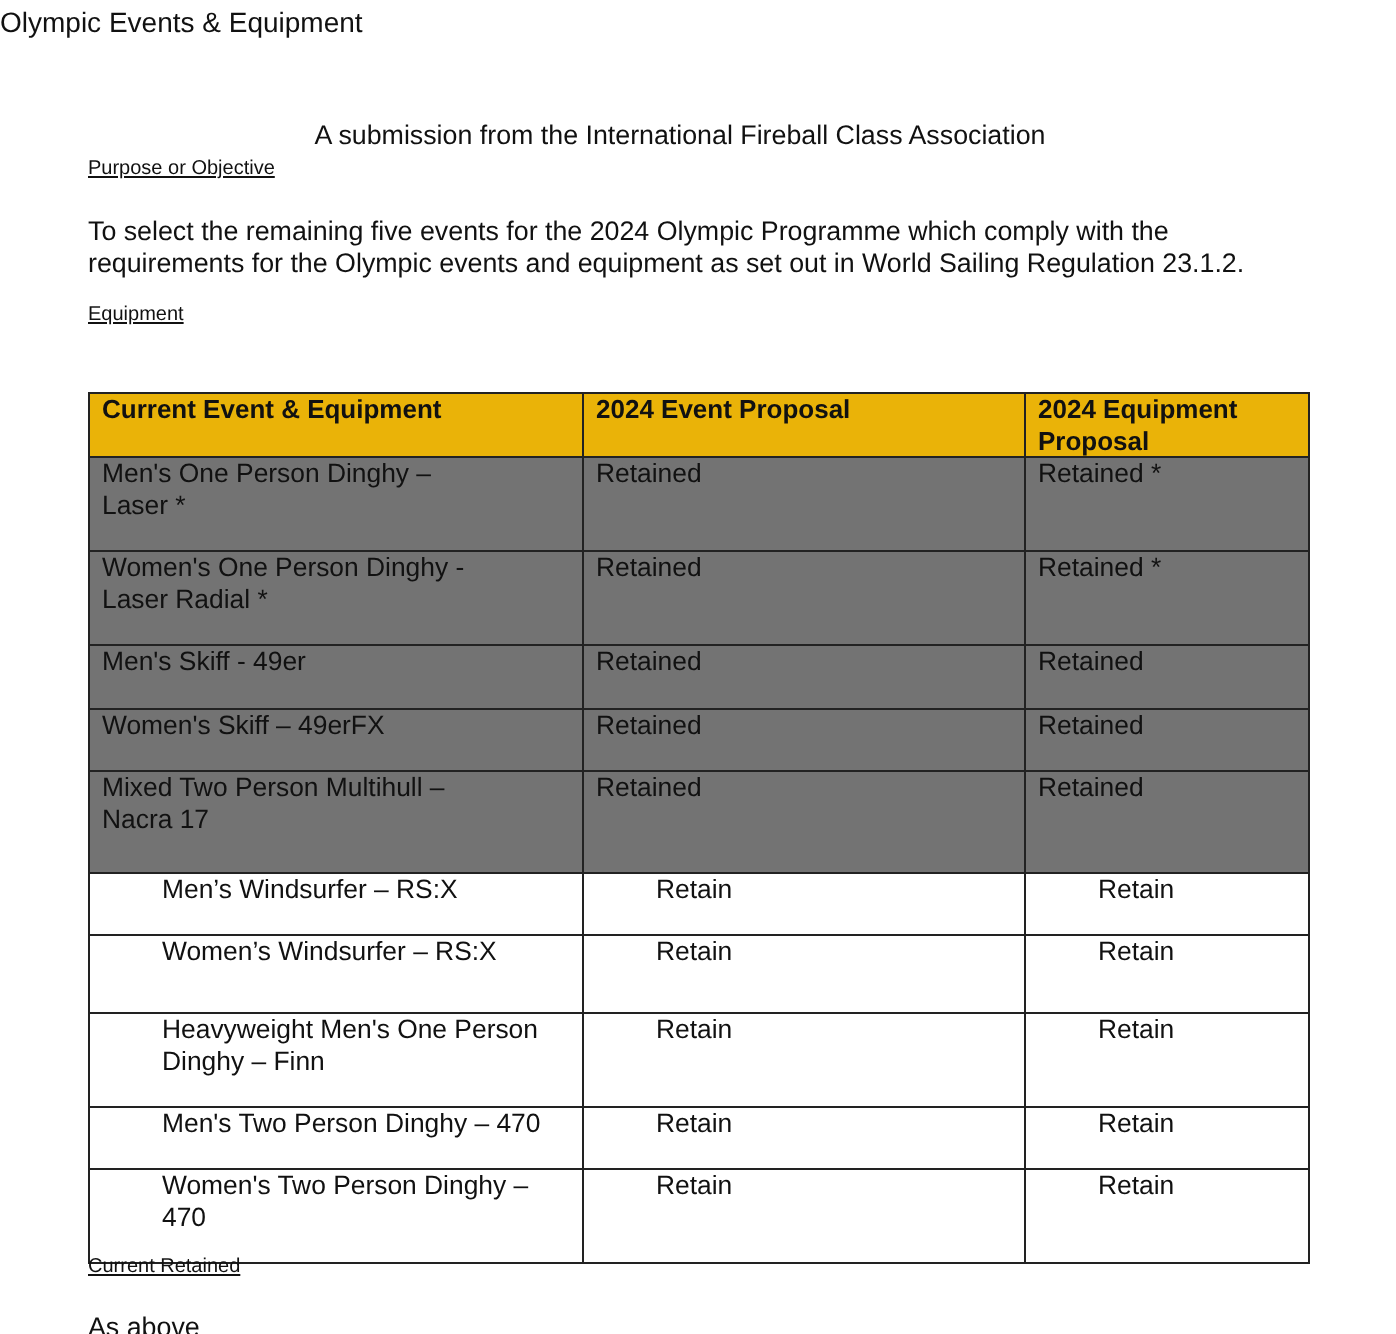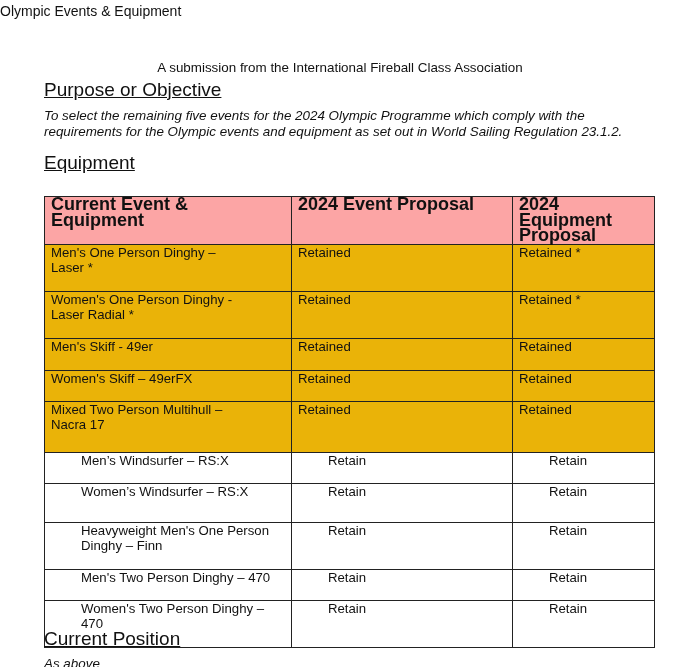--- a/index.html
+++ b/index.html
@@ -29,55 +29,54 @@
       left: 0;
       width: 680px;
       text-align: center;
       font-size: 13.4px;
       margin-top: 20px;
     }
     .heading {
       position: absolute;
       left: 44px;
       text-decoration: underline;
-      font-size: 19px;
+      font-size: 10px;
     }
     .para {
       position: absolute;
       left: 44px;
       width: 620px;
       line-height: 16px;
       font-size: 13.4px;
-      font-style: italic;
     }
     table.proposal {
       position: absolute;
       top: 196px;
       left: 44px;
       width: 611px;
       border-collapse: collapse;
       border: 1.5px solid #111;
     }
     table.proposal th, table.proposal td {
       border: 1.2px solid #222;
       vertical-align: top;
       text-align: left;
       padding: 0 6px;
       line-height: 15.5px;
       font-size: 13.2px;
     }
     table.proposal th {
       font-weight: bold;
       height: 15px;
-      background: #fca5a5;
-      font-size: 18px;
+      background: #eab308;
+      font-size: 13px;
     }
     table.proposal td:nth-child(1) { width: 204px; }
     table.proposal td:nth-child(2) { width: 178px; }
-    tr.shaded td { background: #eab308; }
+    tr.shaded td { background: #737373; }
     tr.plain td { background: #ffffff; padding-left: 36px; }
   </style>
 </head>
 <body>
 
 <div class="title">Olympic Events &amp; Equipment</div>
 <div class="subtitle">A submission from the International Fireball Class Association</div>
 
 <div class="heading" style="top:79px;">Purpose or Objective</div>
 <div class="para" style="top:108px;">
@@ -167,14 +166,14 @@
         <td>
           <div>Women's Two Person Dinghy –</div>
           <div>470</div>
         </td>
         <td>Retain</td>
         <td>Retain</td>
       </tr>
     </tbody>
 </table>
 
-<div class="heading" style="top:628px;">Current Position</div>
+<div class="heading" style="top:628px;">Current Retained</div>
 <div class="para" style="top:656px;">As above</div>
 
 </body></html>

